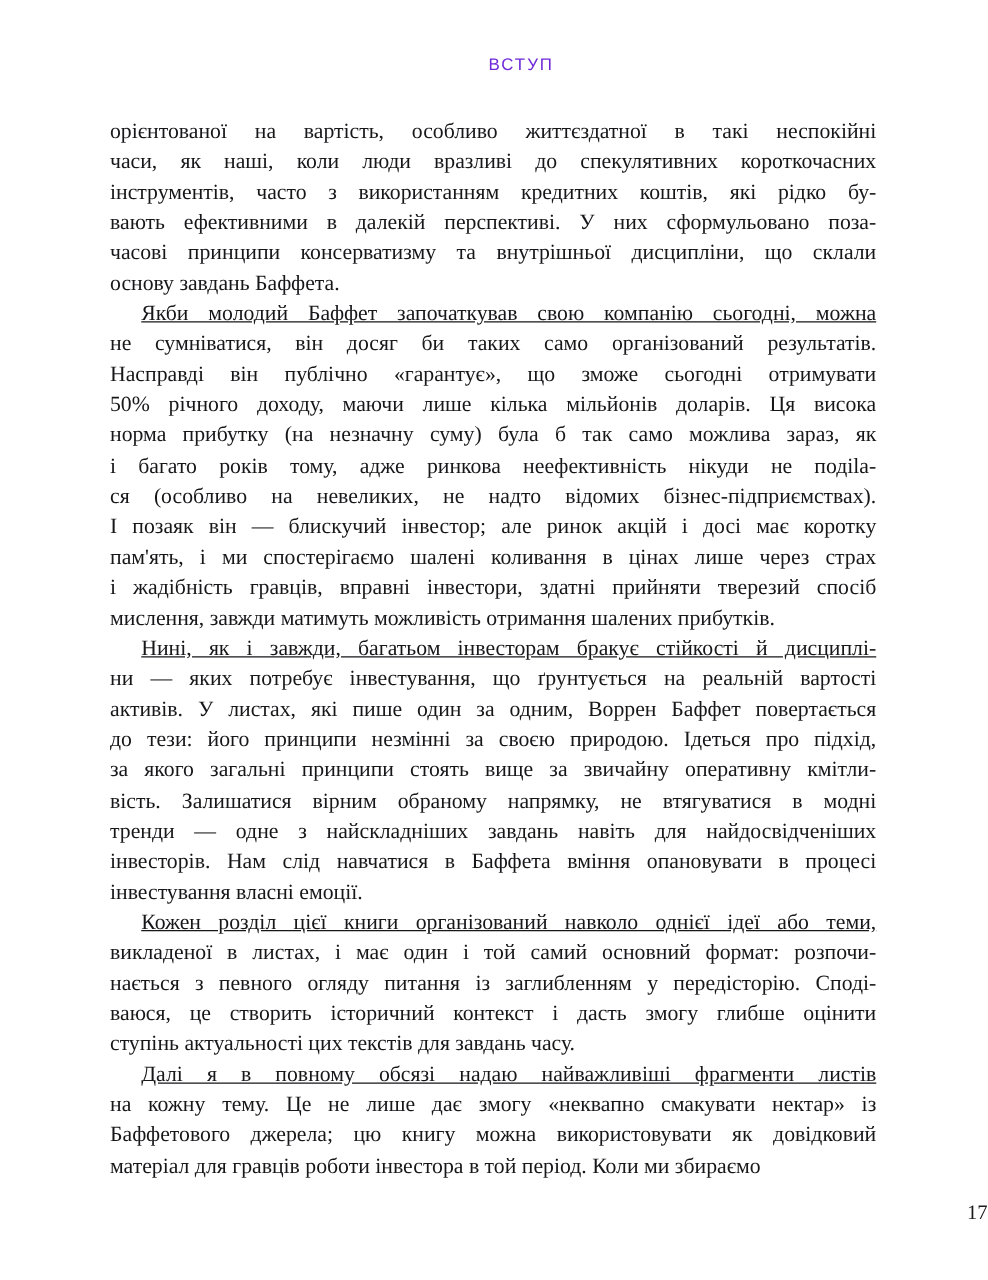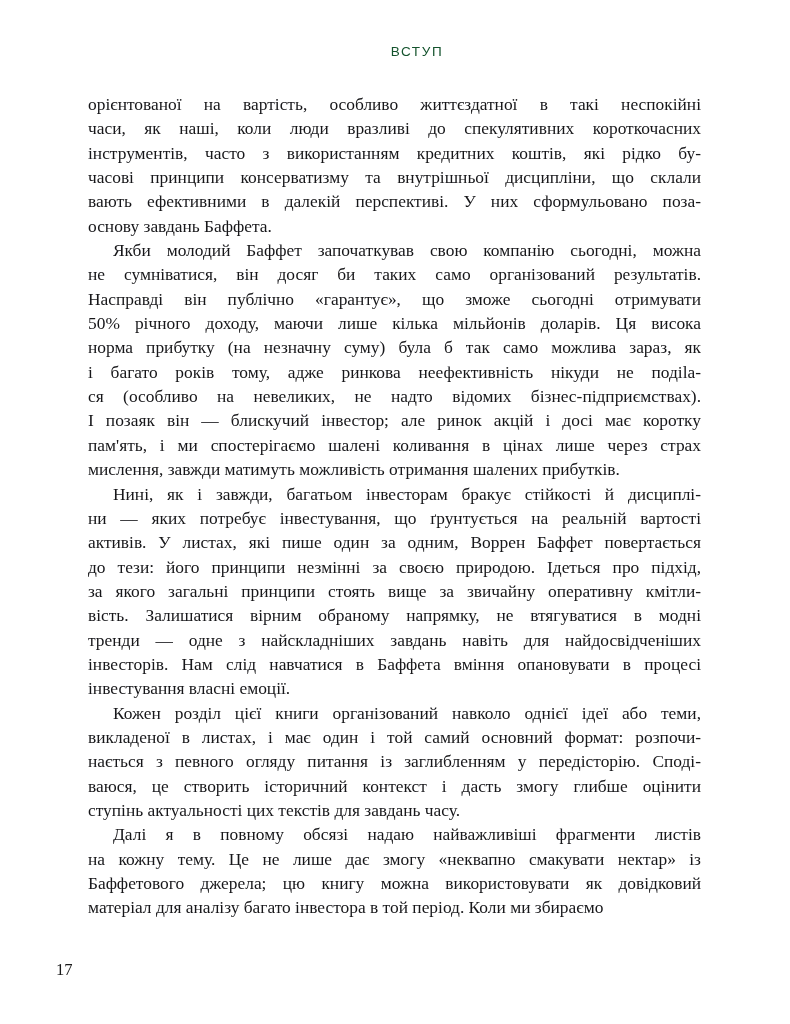--- a/index.html
+++ b/index.html
@@ -22,21 +22,21 @@
   }
   .running-head {
     position: absolute;
     top: 44px;
     left: 0;
     right: 0;
     text-align: center;
     font-family: "Liberation Sans", "DejaVu Sans", sans-serif;
     font-size: 13.5px;
     letter-spacing: 1.6px;
-    color: #14532d;
+    color: #6d28d9;
     padding-left: 44px;
   }
   .text-block {
     position: absolute;
     top: 92px;
     left: 88px;
     width: 613px;
   }
   .para {
     margin: 0;
@@ -51,58 +51,60 @@
     display: block;
     text-align: justify;
     text-align-last: justify;
     white-space: pre-wrap;
   }
   .line.last {
     text-align-last: left;
   }
   .indent {
     padding-left: 25px;
+    text-decoration: underline;
   }
   .folio {
     position: absolute;
     top: 960px;
-    left: 12px;
+    left: 0;
     right: 0;
-    text-align: left;
+    text-align: right;
     font-size: 16.5px;
     color: #1a1a1a;
     margin-left: 44px;
   }
 </style>
 </head>
 <body>
 
 <div class="page">
 
   <div class="running-head">ВСТУП</div>
 
   <div class="text-block">
       <p class="para">
         <span class="line">орієнтованої на вартість, особливо життєздатної в такі неспокійні</span>
         <span class="line">часи, як наші, коли люди вразливі до спекулятивних короткочасних</span>
         <span class="line">інструментів, часто з використанням кредитних коштів, які рідко бу-</span>
+        <span class="line">вають ефективними в далекій перспективі. У них сформульовано поза-</span>
         <span class="line">часові принципи консерватизму та внутрішньої дисципліни, що склали</span>
-        <span class="line">вають ефективними в далекій перспективі. У них сформульовано поза-</span>
         <span class="line last">основу завдань Баффета.</span>
       </p>
       <p class="para">
         <span class="line indent">Якби молодий Баффет започаткував свою компанію сьогодні, можна</span>
         <span class="line">не сумніватися, він досяг би таких само організований результатів.</span>
         <span class="line">Насправді він публічно «гарантує», що зможе сьогодні отримувати</span>
         <span class="line">50% річного доходу, маючи лише кілька мільйонів доларів. Ця висока</span>
         <span class="line">норма прибутку (на незначну суму) була б так само можлива зараз, як</span>
         <span class="line">і багато років тому, адже ринкова неефективність нікуди не подila-</span>
         <span class="line">ся (особливо на невеликих, не надто відомих бізнес-підприємствах).</span>
         <span class="line">І позаяк він — блискучий інвестор; але ринок акцій і досі має коротку</span>
         <span class="line">пам'ять, і ми спостерігаємо шалені коливання в цінах лише через страх</span>
+        <span class="line">і жадібність гравців, вправні інвестори, здатні прийняти тверезий спосіб</span>
         <span class="line last">мислення, завжди матимуть можливість отримання шалених прибутків.</span>
       </p>
       <p class="para">
         <span class="line indent">Нині, як і завжди, багатьом інвесторам бракує стійкості й дисциплі-</span>
         <span class="line">ни — яких потребує інвестування, що ґрунтується на реальній вартості</span>
         <span class="line">активів. У листах, які пише один за одним, Воррен Баффет повертається</span>
         <span class="line">до тези: його принципи незмінні за своєю природою. Ідеться про підхід,</span>
         <span class="line">за якого загальні принципи стоять вище за звичайну оперативну кмітли-</span>
         <span class="line">вість. Залишатися вірним обраному напрямку, не втягуватися в модні</span>
         <span class="line">тренди — одне з найскладніших завдань навіть для найдосвідченіших</span>
@@ -113,19 +115,19 @@
         <span class="line indent">Кожен розділ цієї книги організований навколо однієї ідеї або теми,</span>
         <span class="line">викладеної в листах, і має один і той самий основний формат: розпочи-</span>
         <span class="line">нається з певного огляду питання із заглибленням у передісторію. Споді-</span>
         <span class="line">ваюся, це створить історичний контекст і дасть змогу глибше оцінити</span>
         <span class="line last">ступінь актуальності цих текстів для завдань часу.</span>
       </p>
       <p class="para">
         <span class="line indent">Далі я в повному обсязі надаю найважливіші фрагменти листів</span>
         <span class="line">на кожну тему. Це не лише дає змогу «неквапно смакувати нектар» із</span>
         <span class="line">Баффетового джерела; цю книгу можна використовувати як довідковий</span>
-        <span class="line last">матеріал для аналізу багато інвестора в той період. Коли ми збираємо</span>
+        <span class="line last">матеріал для гравців роботи інвестора в той період. Коли ми збираємо</span>
       </p>
     </div>
 
   <div class="folio">17</div>
 
 </div>
 
 </body></html>

